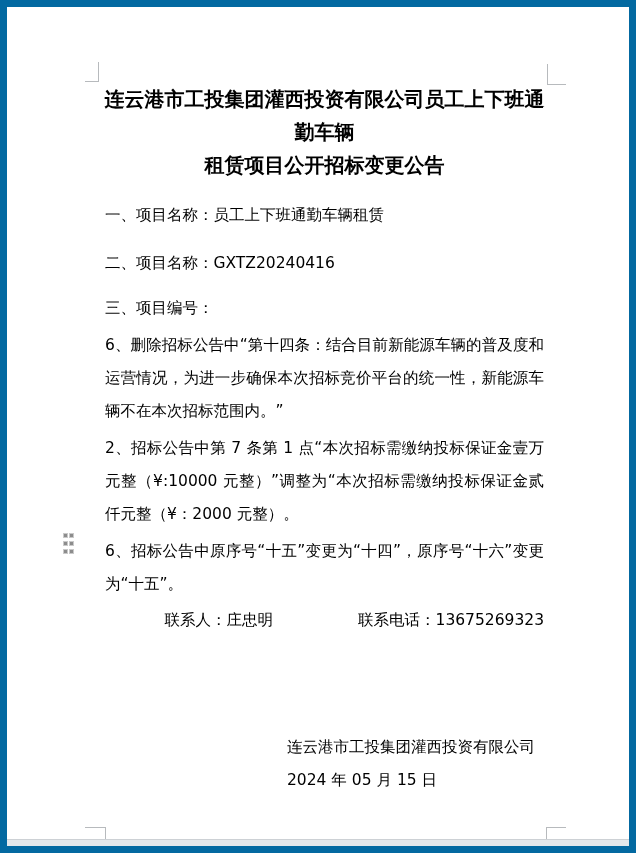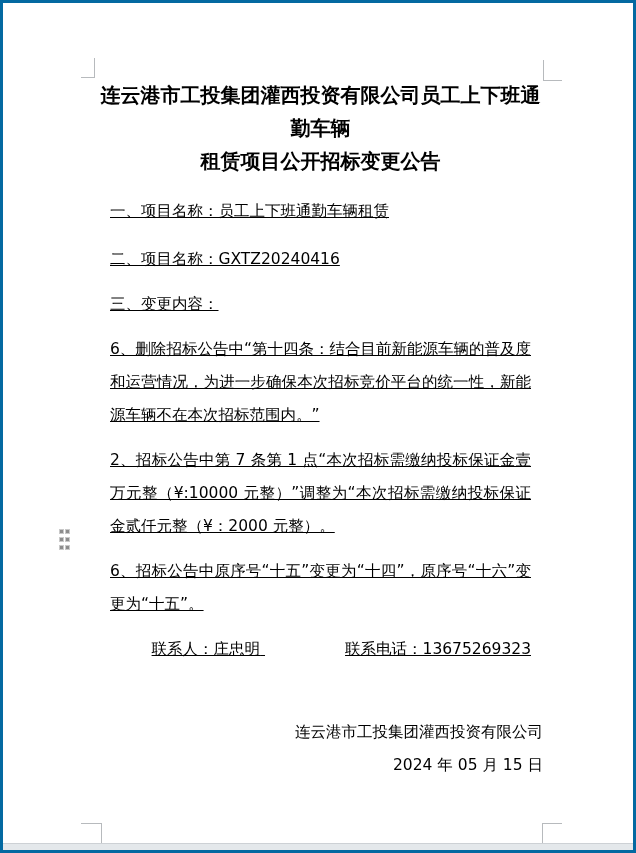--- a/index.html
+++ b/index.html
@@ -1,21 +1,21 @@
 <!DOCTYPE html>
 <html><head>
 <meta charset="utf-8">
 <style>
   html, body { margin: 0; padding: 0; background: #ffffff; }
   .page {
     position: relative;
     width: 636px;
     height: 853px;
     background: #ffffff;
-    border: 3px solid #0369a1;
+    border: 7px solid #0369a1;
     box-sizing: border-box;
     overflow: hidden;
     font-family: "DejaVu Sans", sans-serif;
     color: #000000;
   }
 
   
   .crop-mark { position: absolute; box-sizing: border-box; }
   .crop-tl { left: 78px;  top: 55px;  width: 14px; height: 20px;
              border-right: 1px solid #b7babd; border-bottom: 1px solid #b7babd; }
@@ -47,39 +47,38 @@
   .doc-title {
     margin: 0;
     font-size: 20px;
     font-weight: bold;
     line-height: 33px;
     text-align: center;
   }
   .doc-title .tline { display: block; }
 
   .para {
-    margin: 12px;
+    margin: 3px;
     font-size: 15.5px;
     line-height: 33px;
     text-align: justify;
-    text-decoration: underline;
   }
   .sec-a { margin-top: 17px; margin-bottom: 15px; }
   .sec-b { margin-bottom: 12px; }
   .sec-c { margin-bottom: 4px; }
   .item  { margin-bottom: 4px; }
 
   .contact-line { text-align: right; }
   .contact-phone { margin-left: 80px; }
 
   .signature {
-    margin-top: 50px;
+    margin-top: 94px;
     margin-left: 185px;
     width: 260px;
-    text-align: right;
+    text-align: left;
     font-size: 15.5px;
     line-height: 33px;
   }
 
   
   .bottom-strip {
     position: absolute; left: 0; right: 0; bottom: 0;
     height: 6px;
     background: #e4e8eb;
     border-top: 1px solid #cdd1d5;
@@ -106,21 +105,21 @@
 
   <div class="content">
 
     <h1 class="doc-title">
       <span class="tline">连云港市工投集团灌西投资有限公司员工上下班通勤车辆</span>
       <span class="tline">租赁项目公开招标变更公告</span>
     </h1>
 
     <p class="para sec-a">一、项目名称：员工上下班通勤车辆租赁</p>
     <p class="para sec-b">二、项目名称：GXTZ20240416</p>
-    <p class="para sec-c">三、变更内容：</p>
+    <p class="para sec-c">三、项目编号：</p>
 
     <p class="para item">6、删除招标公告中“第十四条：结合目前新能源车辆的普及度和运营情况，为进一步确保本次招标竞价平台的统一性，新能源车辆不在本次招标范围内。”</p>
     <p class="para item">2、招标公告中第 7 条第 1 点“本次招标需缴纳投标保证金壹万元整（¥:10000 元整）”调整为“本次招标需缴纳投标保证金贰仟元整（¥：2000 元整）。</p>
     <p class="para">6、招标公告中原序号“十五”变更为“十四”，原序号“十六”变更为“十五”。</p>
 
     <p class="para contact-line">
       <span>联系人：庄忠明</span>
       <span class="contact-phone">联系电话：13675269323</span>
     </p>
 

